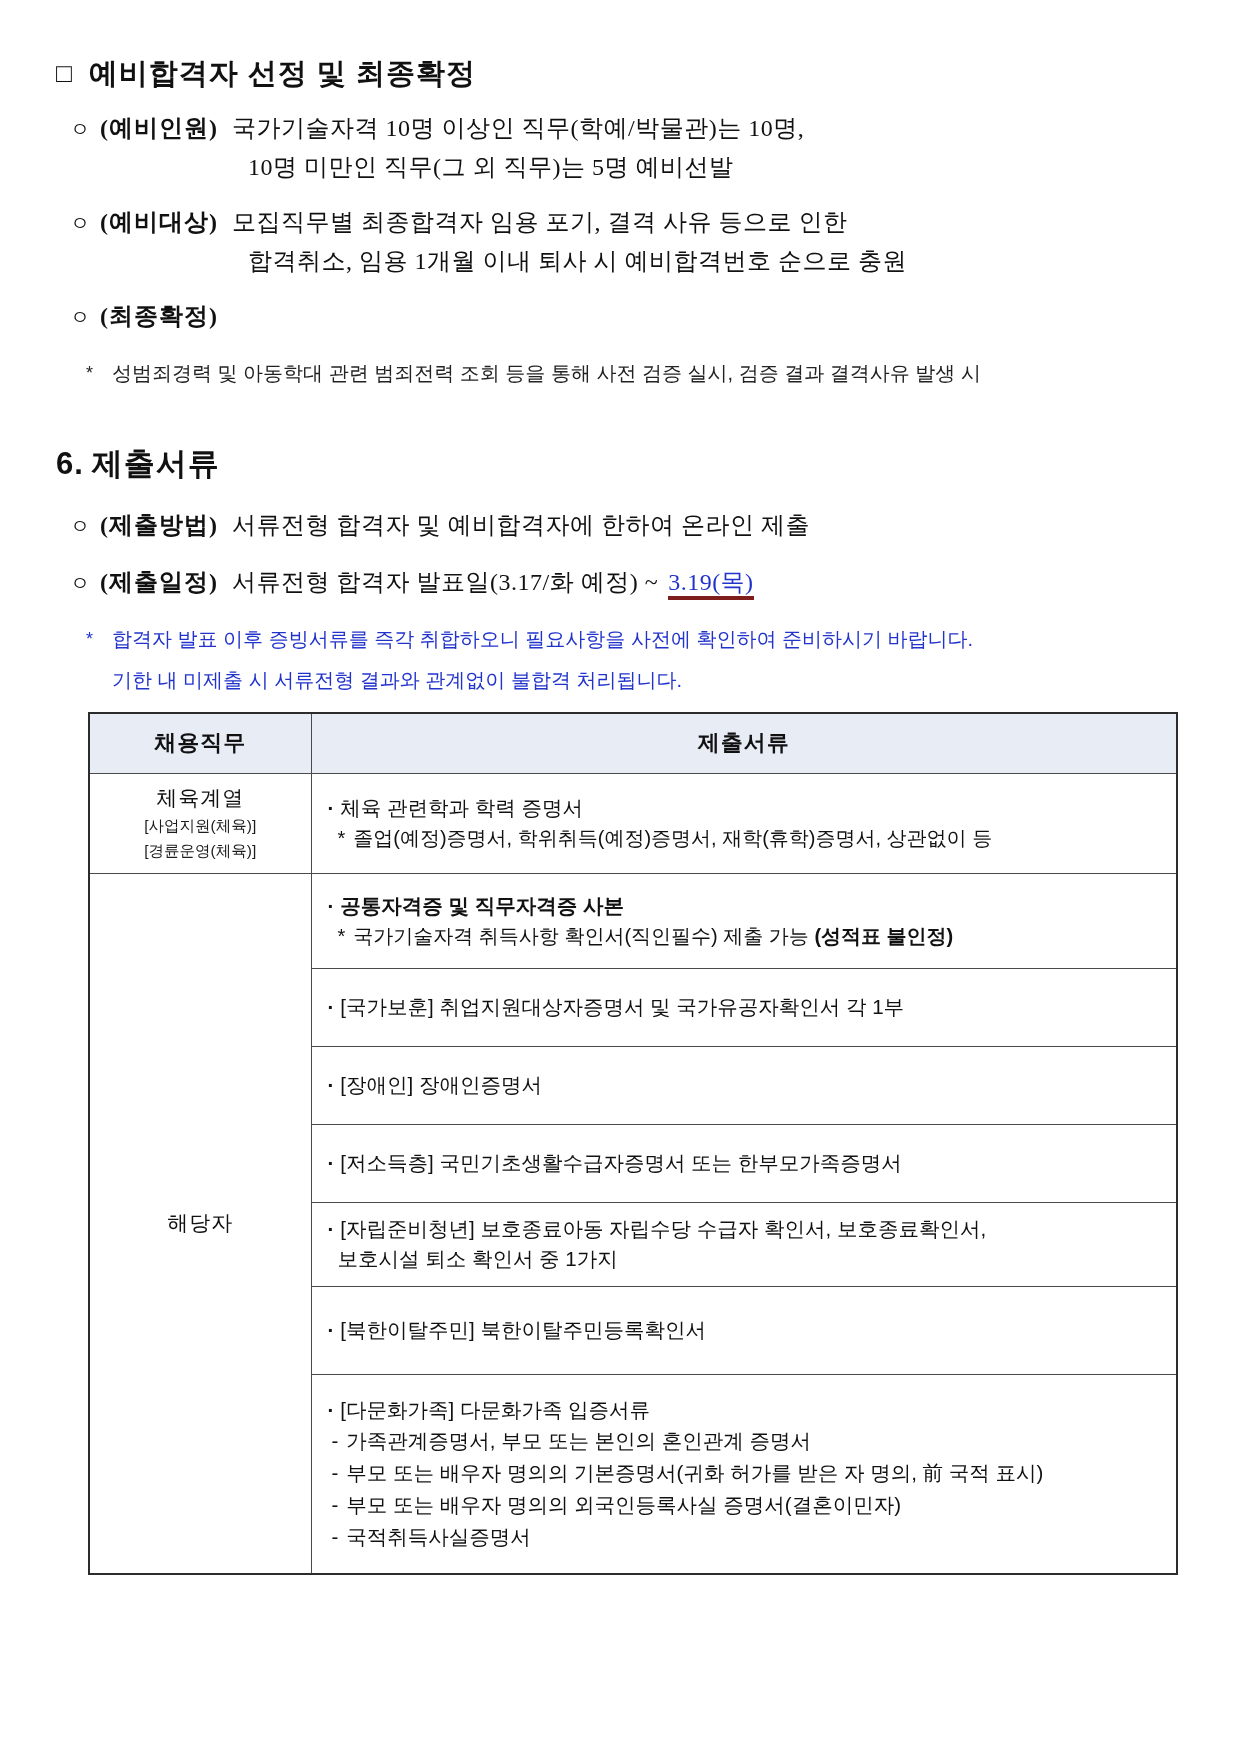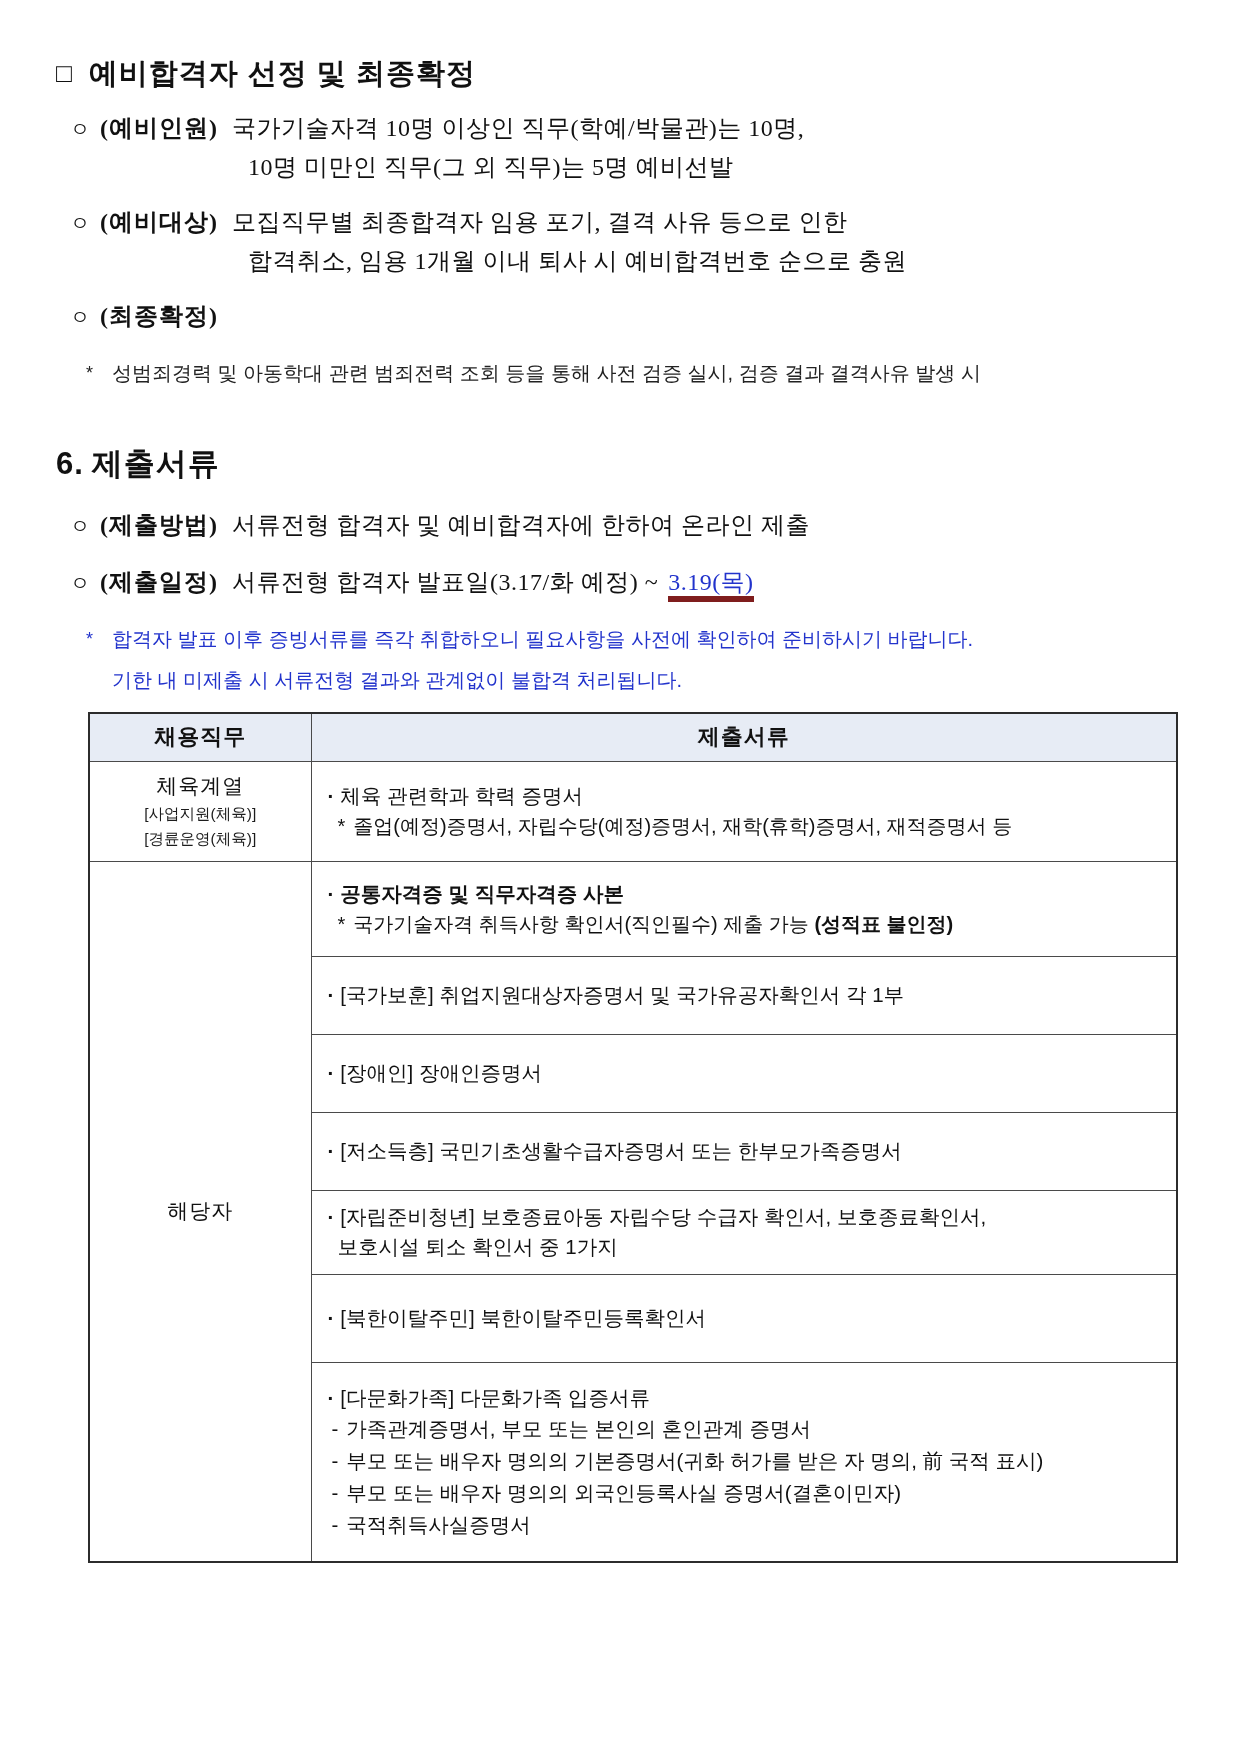--- a/index.html
+++ b/index.html
@@ -24,28 +24,28 @@
   .fn-lines div + div { margin-top:13px; }
 
   
   .sec6-title { margin-top:56px; font-family:"Liberation Sans",sans-serif; font-weight:700; font-size:31px; letter-spacing:1px; }
   .sec6-title .num { margin-right:8px; }
 
   .blue-note { display:flex; margin-top:24px; font-family:"Liberation Sans",sans-serif; font-size:20px; line-height:28px; }
   .blue-note .fn-marker { color:inherit; }
   .blue-note div + div { margin-top:13px; }
 
-  .blue-link { text-decoration:none; border-bottom:6px solid #7f1d1d; padding-bottom:1px; margin-left:10px; }
+  .blue-link { text-decoration:none; border-bottom:4px solid #7f1d1d; padding-bottom:1px; margin-left:10px; }
 
   
   table.docs { border-collapse:collapse; margin-top:18px; margin-left:32px; width:1090px;
     font-family:"Liberation Sans",sans-serif; color:#111; table-layout:fixed; }
   table.docs, table.docs td, table.docs th { border:1px solid #4a4a4a; }
   table.docs { border:2px solid #2c2c2c; }
-  th.hd { background:#e7ecf5; font-size:22px; font-weight:700; height:48px; text-align:center;
+  th.hd { background:#e7ecf5; font-size:22px; font-weight:700; height:60px; text-align:center;
     border-bottom:2px solid #7c848e; letter-spacing:1px; }
   col.jobcol { width:222px; }
   td { vertical-align:middle; }
   td.job-cell { text-align:center; height:100px; }
   .job-title { font-size:21px; font-weight:400; letter-spacing:1px; }
   .job-sub { font-size:15.5px; margin-top:4px; color:#1c1c1c; }
   td.job-merged { text-align:center; font-size:21px; letter-spacing:1px;font-family:Liberation Mono, monospace; }
   td.doc-cell { padding:10px 14px 10px 16px; }
   .doc-line { font-size:20.5px; line-height:30px; display:flex; align-items:baseline; }
   .doc-line .dot { margin-right:6px; font-weight:700; }
@@ -142,21 +142,21 @@
         <div class="job-sub">[사업지원(체육)]</div>
         <div class="job-sub">[경륜운영(체육)]</div>
       </td>
       <td class="doc-cell">
         <div class="doc-line">
           <span class="dot">·</span>
           <span>체육 관련학과 학력 증명서</span>
         </div>
         <div class="doc-sub">
           <span class="star">*</span>
-          <span>졸업(예정)증명서, 자립수당(예정)증명서, 재학(휴학)증명서, 재적증명서 등</span>
+          <span>졸업(예정)증명서, 학위취득(예정)증명서, 재학(휴학)증명서, 상관없이 등</span>
         </div>
       </td>
     </tr>
 
     <tr class="h-r2">
       <td class="job-merged" rowspan="7">해당자</td>
       <td class="doc-cell">
         <div class="doc-line bold">
           <span class="dot">·</span>
           <span>공통자격증 및 직무자격증 사본</span>

